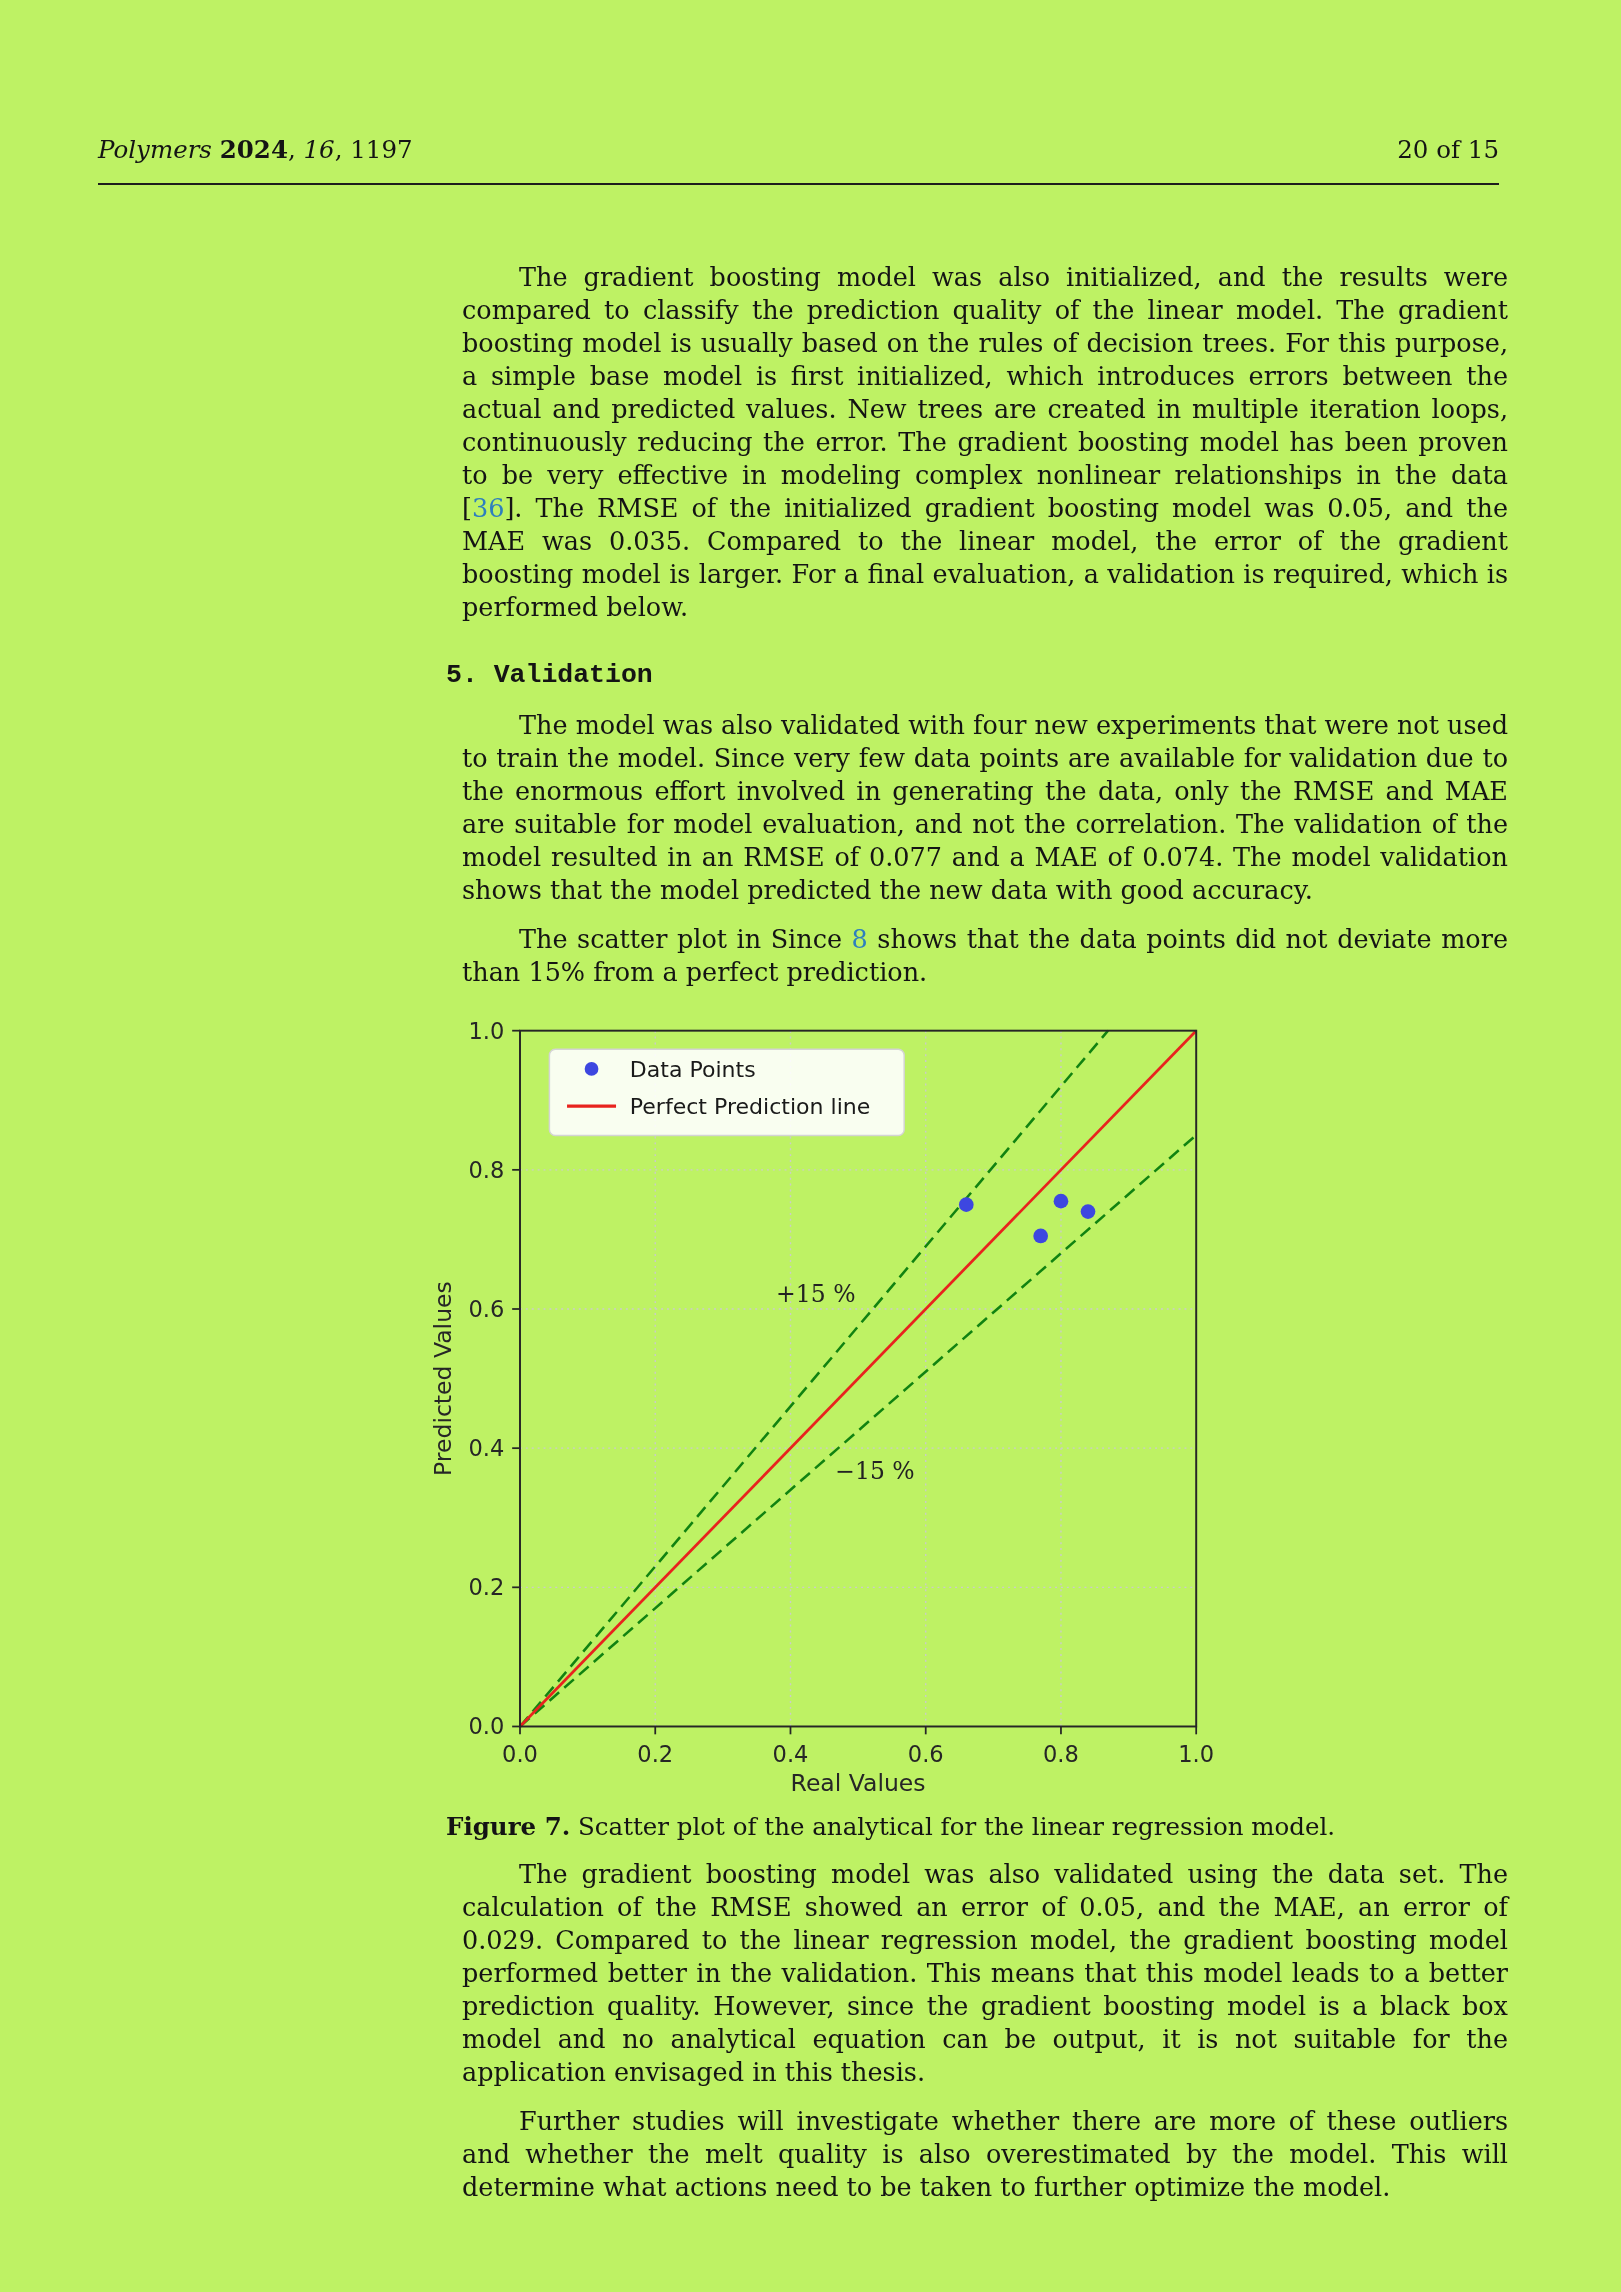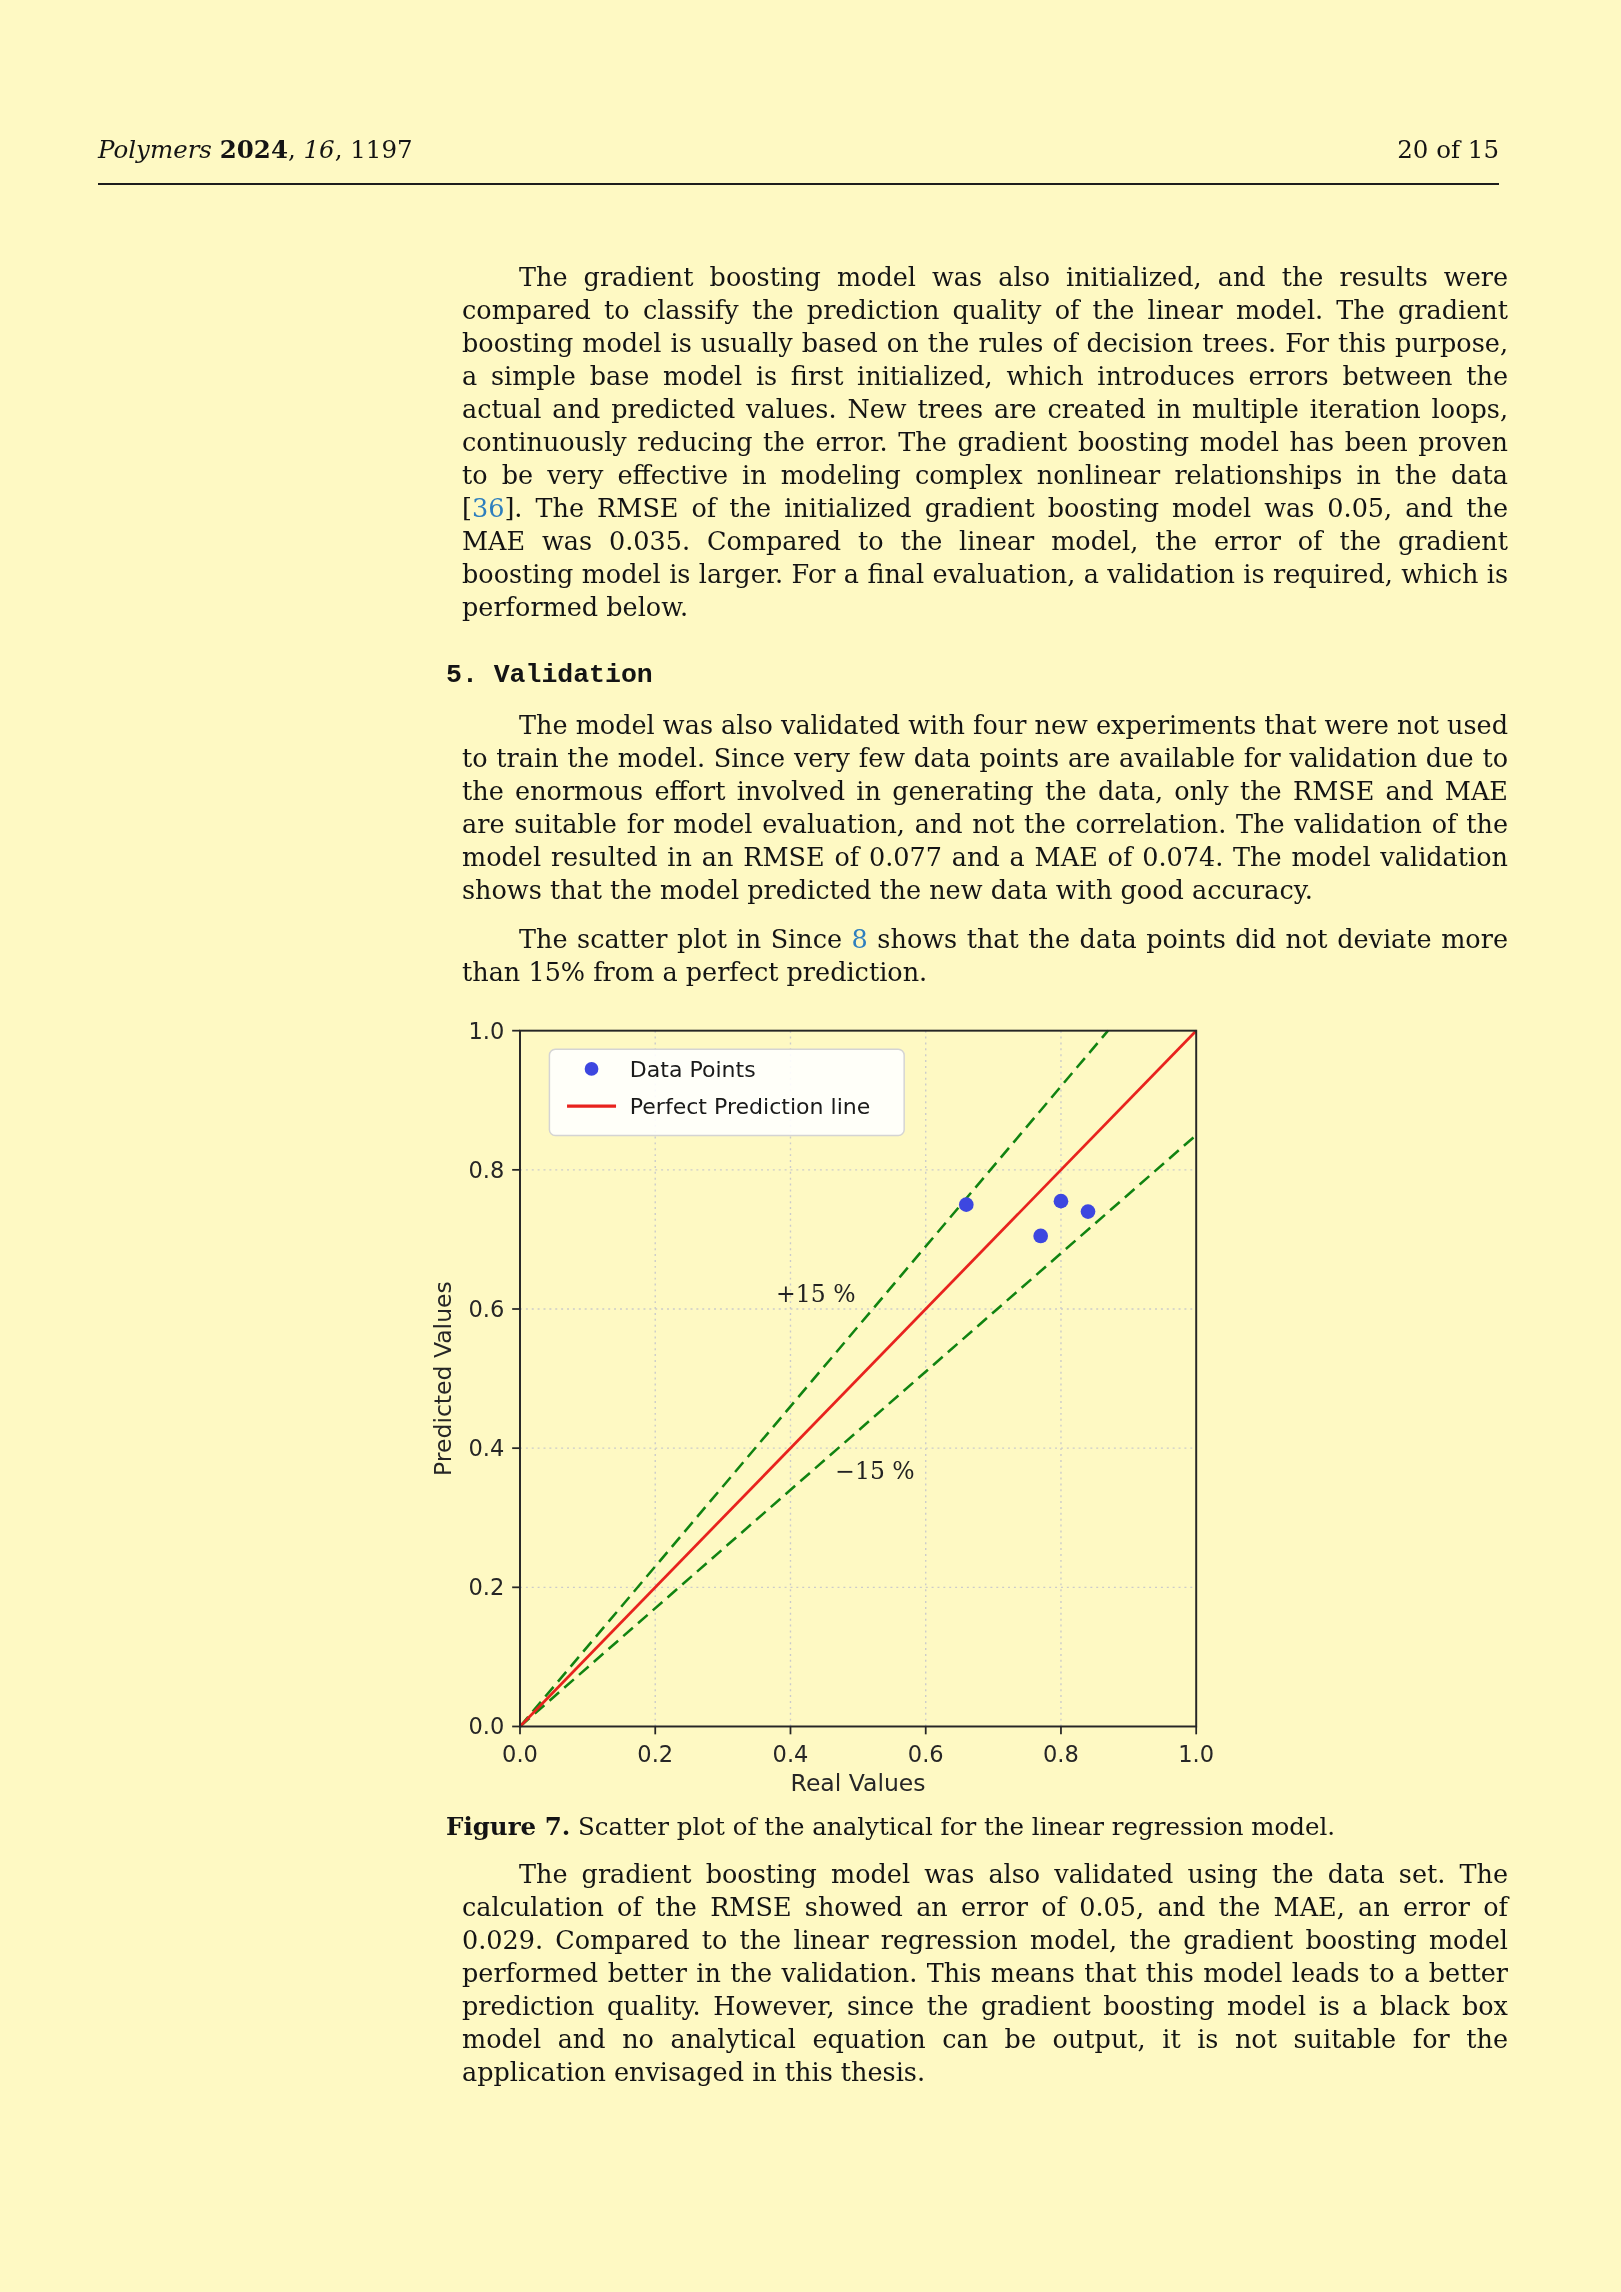--- a/index.html
+++ b/index.html
@@ -1,19 +1,19 @@
 <!DOCTYPE html>
 <html><head>
 <meta charset="utf-8">
 <style>
   html,body{margin:0;padding:0;background:#e9e9e9;}
   .page{
     position:relative;
     width:1621px;height:2293px;
-    background:#fef9c3;
+    background:#bef264;
     font-family:"DejaVu Serif", serif;
     color:#141414;
     margin:0 auto;
     overflow:hidden;
   }
   .hdr{
     position:absolute;left:98px;right:122px;top:135px;
     display:flex;justify-content:space-between;align-items:baseline;
     font-size:24.5px;
   }
@@ -121,16 +121,17 @@
             <circle cx="173" cy="65" r="7" fill="#3d47e0"></circle>
             <text x="212" y="73" class="lgd">Data Points</text>
             <line x1="148" y1="103" x2="198" y2="103" stroke="#e8231e" stroke-width="3.2"></line>
             <text x="212" y="111" class="lgd">Perfect Prediction line</text>
           </svg></div>
       <figcaption class="cap"><span class="b">Figure 7.</span><span> Scatter plot of the analytical for the linear regression model.</span></figcaption>
     </figure>
 
     <p class="body ind sp4">The gradient boosting model was also validated using the data set. The calculation of the RMSE showed an error of 0.05, and the MAE, an error of 0.029. Compared to the linear regression model, the gradient boosting model performed better in the validation. This means that this model leads to a better prediction quality. However, since the gradient boosting model is a black box model and no analytical equation can be output, it is not suitable for the application envisaged in this thesis.</p>
 
+    <p class="body ind">Further studies will investigate whether there are more of these outliers and whether the melt quality is also overestimated by the model. This will determine what actions need to be taken to further optimize the model.</p>
 
   </main>
 </div>
 
 
 </body></html>

